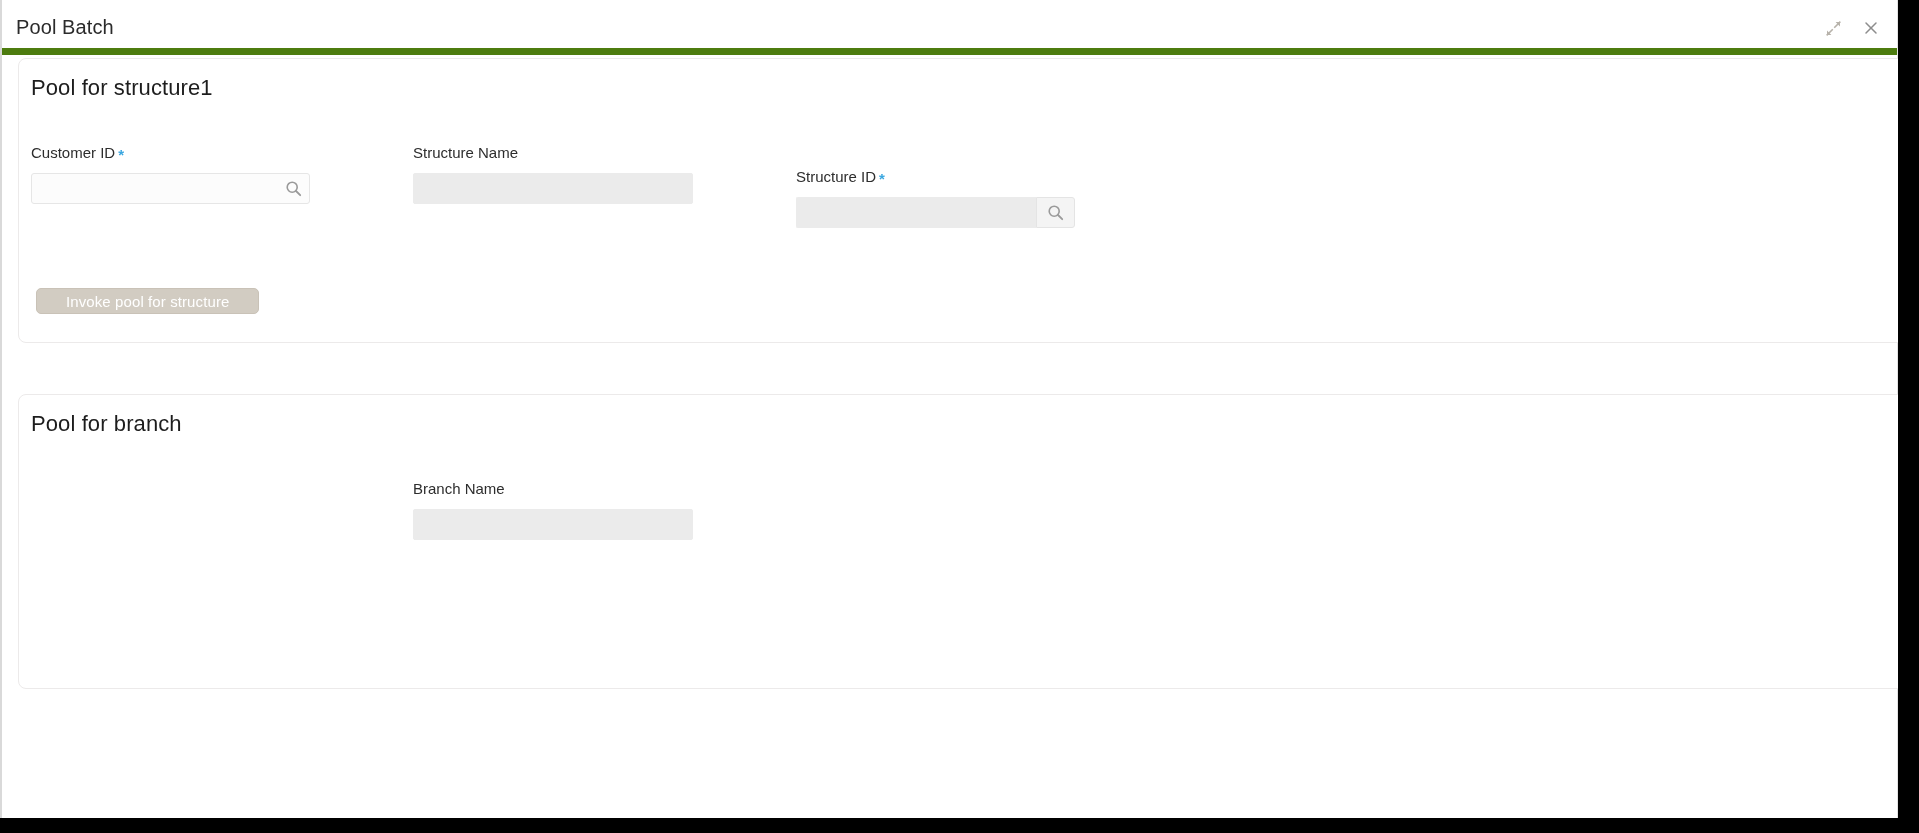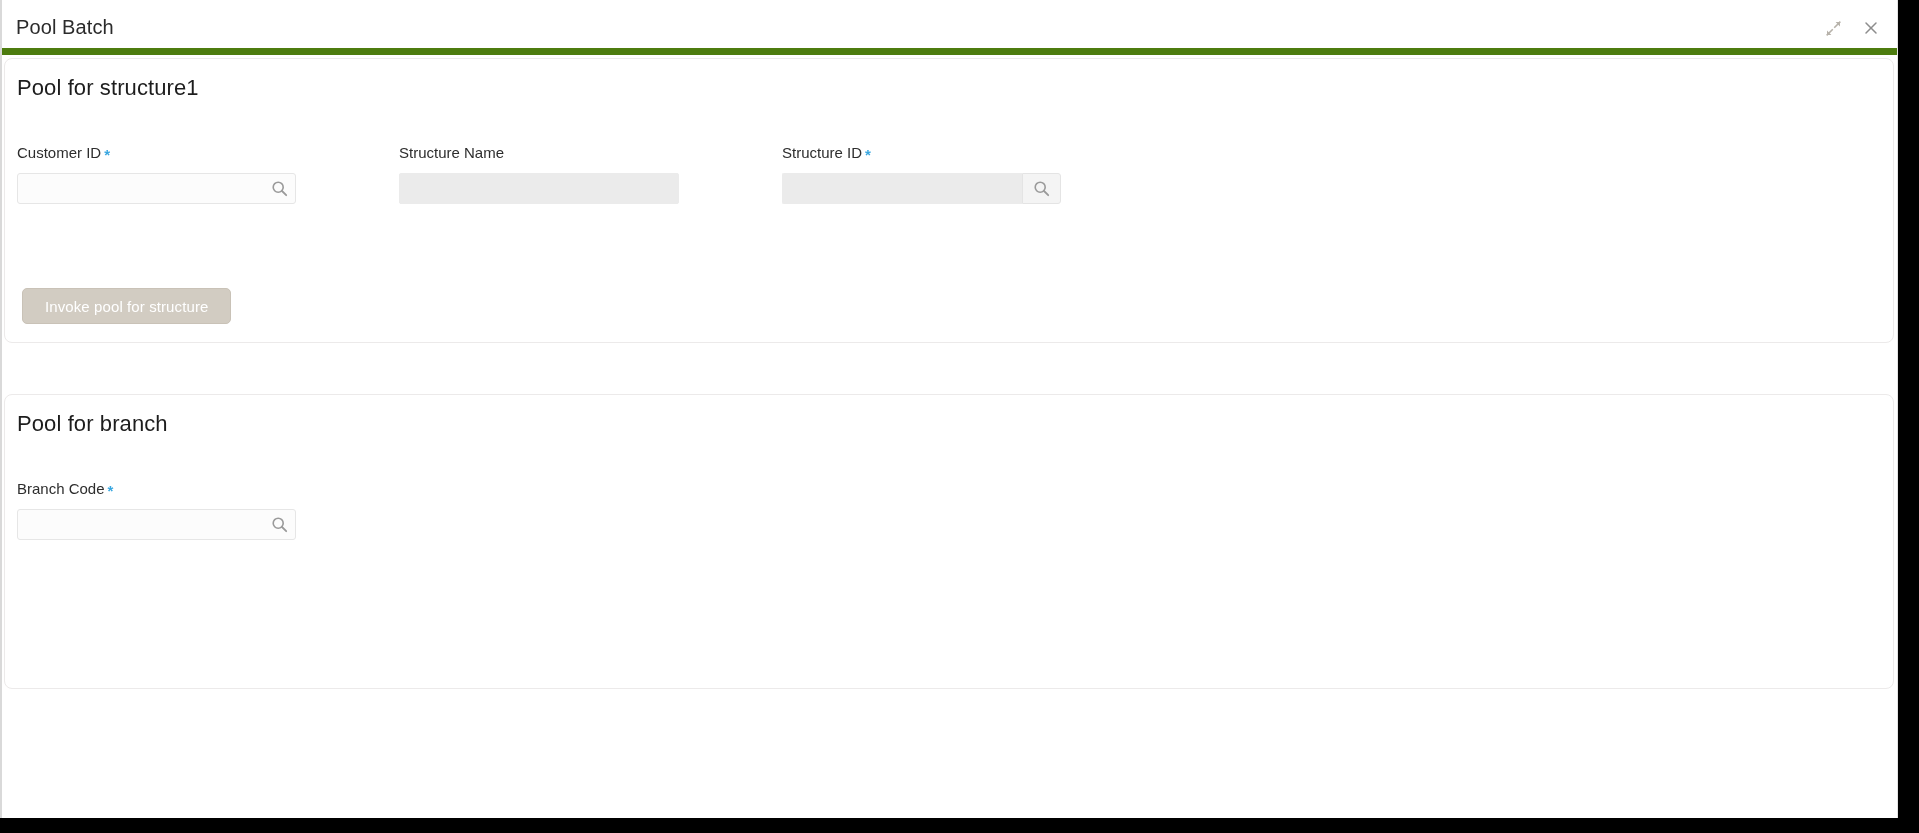--- a/index.html
+++ b/index.html
@@ -48,21 +48,21 @@
     border: none;
     padding: 0;
   }
   #btn-collapse { right: 49px; }
   #btn-close    { right: 11px; }
   .hdr-icon-btn svg { display: block; }
 
   
   .card {
     position: absolute;
-    left: 2px;
+    left: 16px;
     width: 1890px;
     background: #ffffff;
     border: 1px solid #eceaea;
     border-radius: 8px;
   }
   #card-structure { top: 58px; height: 285px; }
   #card-branch    { top: 394px; height: 295px; }
 
   .card-title {
     position: absolute;
@@ -75,21 +75,21 @@
     white-space: nowrap;
   }
 
   
   .field {
     position: absolute;
     top: 85px;
   }
   .field-col-1 { left: 12px; }
   .field-col-2 { left: 394px; }
-  .field-col-3 { left: 777px; }
+  .field-col-3 { left: 777px; margin-top: 24px; }
   .field-col-4 { left: 1157px; }
 
   .field-label {
     font-size: 15px;
     color: #2d2d2d;
     line-height: 18px;
     white-space: nowrap;
     display: block;
     margin-bottom: 11px;
   }
@@ -177,30 +177,30 @@
     border-radius: 0 3px 3px 0;
     display: flex; align-items: center; justify-content: center;
     cursor: pointer;
     padding: 0;
   }
 
   
   .action-btn {
     position: absolute;
     left: 17px;
-    height: 36px;
+    height: 26px;
     background: #d2ccc2;
     border: 1px solid #c9c2b7;
     border-radius: 5px;
     color: #ffffff;
     font-family: "Liberation Sans", sans-serif;
     font-size: 15px;
     letter-spacing: .1px;
     cursor: default;
-    padding: 0 22px;
+    padding: 0 29px;
     white-space: nowrap;
   }
   #btn-invoke-structure { top: 229px; }
 
   
   #content-filler {
     position: absolute;
     left: 2px; top: 690px;
     width: 1890px; height: 126px;
     background: #ffffff;
@@ -285,33 +285,27 @@
       </div>
     </div>
 
 
     <button class="action-btn" id="btn-invoke-structure">Invoke pool for structure</button>
   </div>
 
   <div class="card" id="card-branch">
     <div class="card-title">Pool for branch</div>
 
-    <div class="field field-col-1">
-      <span class="field-label"><span>Branch Code</span><span class="req-star">*</span></span>
-      <div class="input-wrap">
-        <input class="txt-input" type="text" placeholder="" style="">
-        <button class="inline-search">
-          <svg width="17" height="17" viewBox="0 0 17 17" aria-hidden="true">
-            <circle cx="7.2" cy="7.2" r="5.0" fill="none" stroke="#9a9a9a" stroke-width="1.6"></circle>
-            <path d="M11.0 11.0 L15.2 15.2" stroke="#9a9a9a" stroke-width="1.8" stroke-linecap="round"></path>
-          </svg>
-        </button>
+
+    <div class="field field-col-2">
+      <span class="field-label"><span>Branch Name</span></span>
+      <div class="input-wrap wide">
+        <input class="txt-input disabled-field" type="text" disabled="" placeholder="" style="">
       </div>
     </div>
 
-
   </div>
 
   <div id="content-filler"></div>
 </div>
 
 <div id="right-gutter"></div>
 <div id="bottom-gutter"></div>
 
 </body></html>

